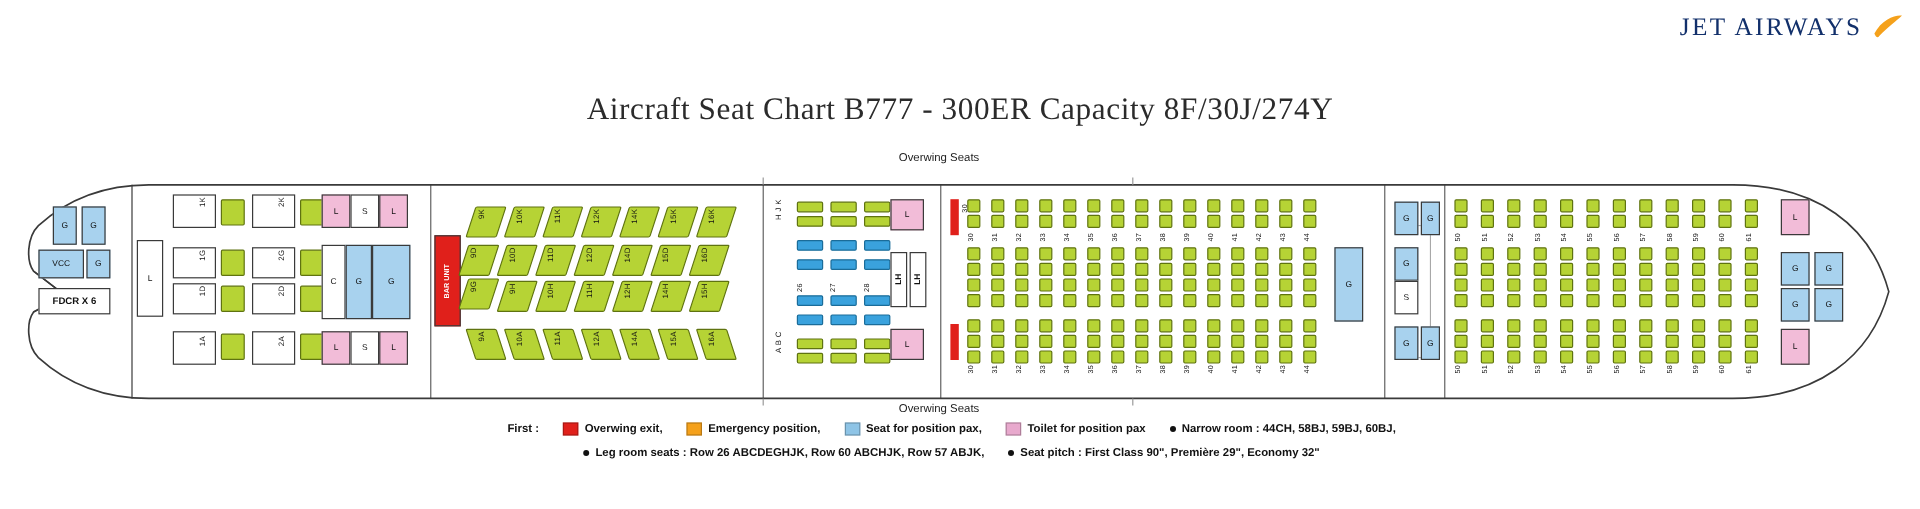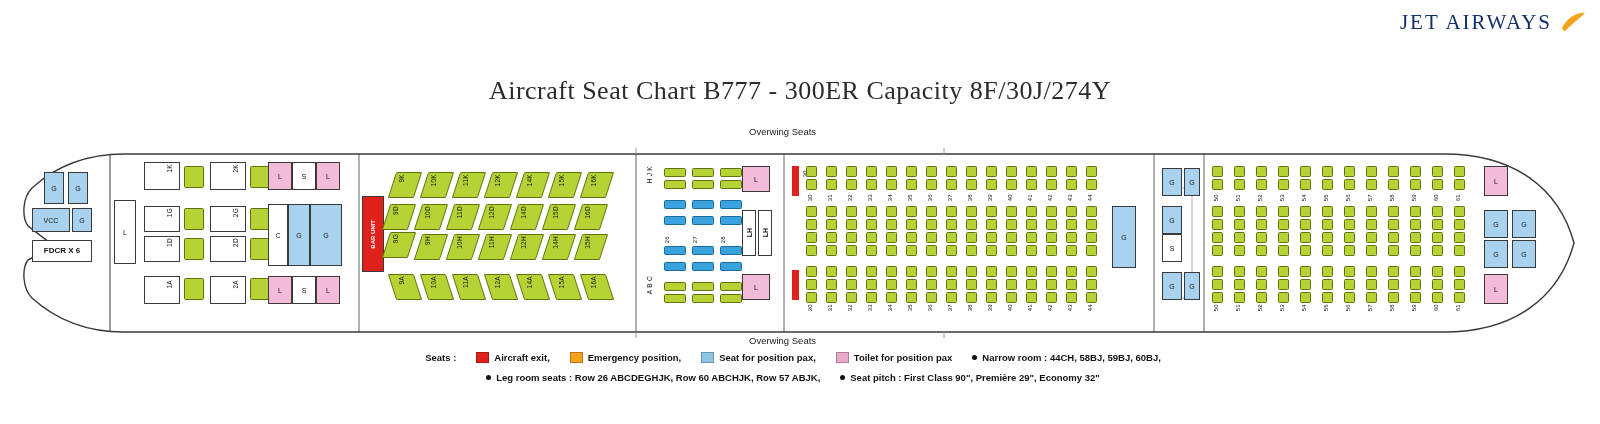--- a/index.html
+++ b/index.html
@@ -643,25 +643,25 @@
       <div class="bx lav" style="left:1470px; top:126px; width:24px; height:30px;">L</div>
       <div class="bx blue" style="left:1498px; top:62px; width:24px; height:28px;">G</div>
       <div class="bx blue" style="left:1498px; top:92px; width:24px; height:28px;">G</div>
 
     </div>
   </div>
 
   <div class="legend">
     <div class="legend-row">
       <span class="li">
-        <span>Seats :</span>
+        <span>First :</span>
       </span>
       <span class="li">
         <span class="sw red"></span>
-        <span>Aircraft exit,</span>
+        <span>Overwing exit,</span>
       </span>
       <span class="li">
         <span class="sw orange"></span>
         <span>Emergency position,</span>
       </span>
       <span class="li">
         <span class="sw blue"></span>
         <span>Seat for position pax,</span>
       </span>
       <span class="li">

